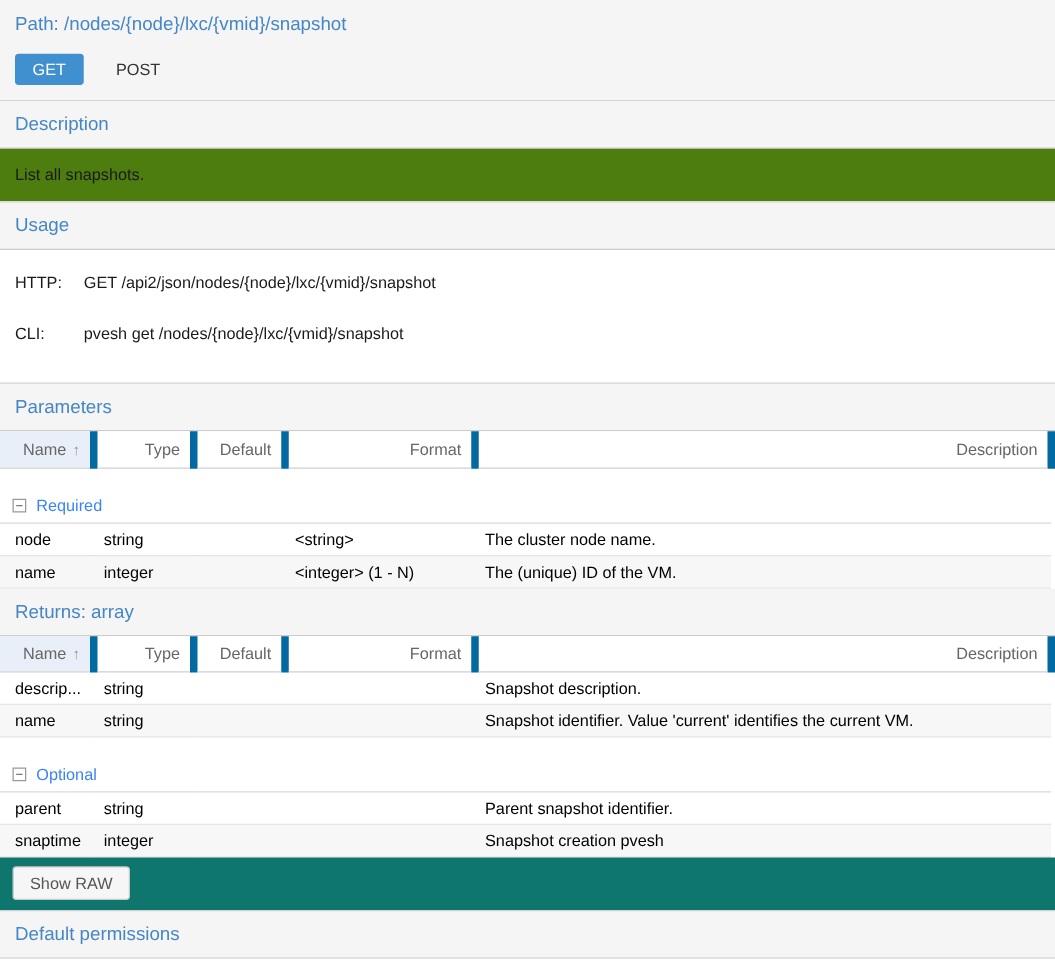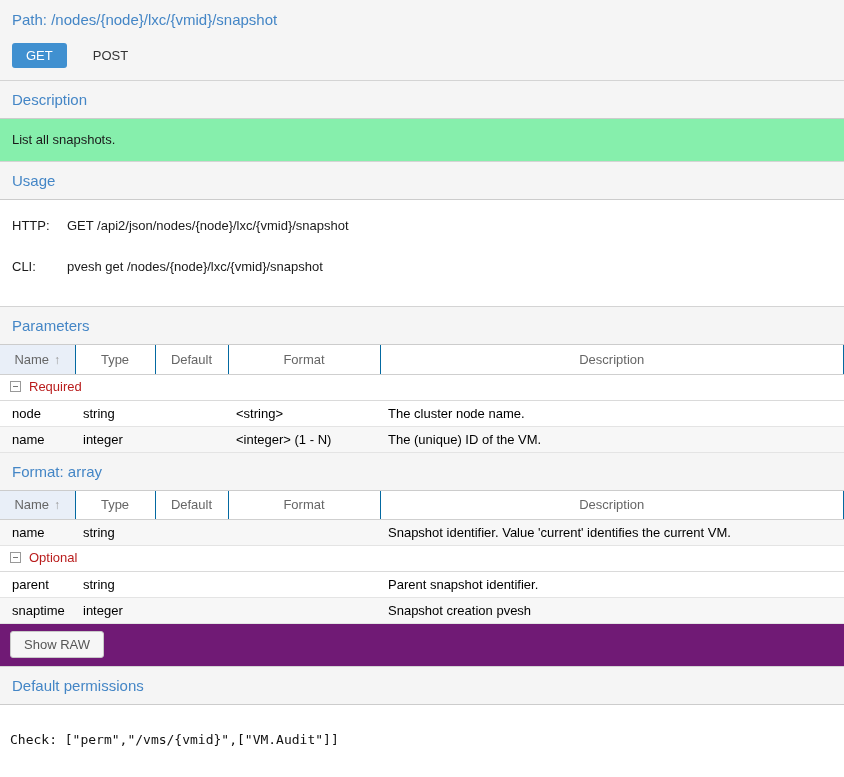--- a/index.html
+++ b/index.html
@@ -43,54 +43,54 @@
   .section-header {
     background: #f5f5f5;
     border-bottom: 1px solid #cccccc;
     padding: 10px 12px;
     color: #4486c6;
     font-size: 15px;
   }
   .section-header.bordered-top { border-top: 1px solid #d4d4d4; }
 
   
-  .plain-body { padding: 13px 28px 14px 12px; background: #86efac; }
+  .plain-body { padding: 13px 28px 14px 12px; background: #4d7c0f; }
 
   
   .usage-body { padding: 6px 12px 4px 12px; background: #fff; }
   .usage-row { display: flex; margin: 12px 0 26px 0; }
   .usage-row:last-child { margin-bottom: 28px; }
   .usage-label { width: 55px; flex: 0 0 55px; color: #1a1a1a; }
   .usage-value { color: #1a1a1a; }
 
   
   table.api-table { width: 100%; border-collapse: collapse; table-layout: fixed; }
   col.c-name    { width: 75px; }
   col.c-type    { width: 80px; }
   col.c-default { width: 73px; }
   col.c-format  { width: 152px; }
   col.c-desc    { width: auto; }
   table.api-table thead th {
     font-weight: normal;
-    text-align: center;
+    text-align: right;
     color: #666;
     background: #fff;
     padding: 6px 8px;
     height: 29px;
-    border-right: 1px solid #0369a1;
+    border-right: 6px solid #0369a1;
     border-bottom: 1px solid #cfcfcf;
     cursor: pointer;
     white-space: nowrap;
     overflow: hidden;
   }
   table.api-table thead th.sorted { background: #e9eff8; }
   .sort-arrow { color: #999; margin-left: 5px; font-size: 12px; }
   tr.group-row td {
-    padding: 4px 8px 6px 10px;
-    color: #b91c1c;
+    padding: 22px 8px 6px 10px;
+    color: #3b82f6;
     border-bottom: 1px solid #dadada;
     background: #fff;
   }
   .collapse-icon {
     display: inline-block;
     width: 11px; height: 11px;
     border: 1px solid #999;
     position: relative;
     vertical-align: -1px;
     margin-right: 8px;
@@ -110,21 +110,21 @@
     border-bottom: 1px solid #e4e4e4;
     color: #000;
     overflow: hidden;
     white-space: nowrap;
     text-overflow: ellipsis;
   }
   tr.data-row td:first-child { padding-left: 12px; }
   tr.data-row.alt td { background: #f7f7f7; }
 
   
-  .show-raw-area { padding: 7px 10px 8px 10px; background: #701a75; }
+  .show-raw-area { padding: 7px 10px 8px 10px; background: #0f766e; }
   .show-raw-btn {
     display: inline-block;
     padding: 5px 13px;
     background: #f6f6f6;
     border: 1px solid #c9c9c9;
     border-radius: 3px;
     color: #555;
     font-size: 13px;
     font-family: "Liberation Sans", sans-serif;
     cursor: pointer;
@@ -198,39 +198,46 @@
     <tr class="data-row alt">
       <td>name</td>
       <td>integer</td>
       <td></td>
       <td>&lt;integer&gt; (1 - N)</td>
       <td>The (unique) ID of the VM.</td>
     </tr>
   </tbody>
 </table>
 
-<div class="section-header">Format: array</div>
+<div class="section-header">Returns: array</div>
 <table class="api-table">
   <colgroup>
     <col class="c-name">
       <col class="c-type">
       <col class="c-default">
       <col class="c-format">
       <col class="c-desc">
   </colgroup>
   <thead>
     <tr>
       <th class="sorted"><span>Name</span><span class="sort-arrow">↑</span></th>
       <th>Type</th>
       <th>Default</th>
       <th>Format</th>
       <th>Description</th>
     </tr>
   </thead>
   <tbody>
+    <tr class="data-row">
+      <td>descrip...</td>
+      <td>string</td>
+      <td></td>
+      <td></td>
+      <td>Snapshot description.</td>
+    </tr>
     <tr class="data-row alt">
       <td>name</td>
       <td>string</td>
       <td></td>
       <td></td>
       <td>Snapshot identifier. Value 'current' identifies the current VM.</td>
     </tr>
     <tr class="group-row">
       <td colspan="5"><span class="collapse-icon"></span><span>Optional</span></td>
     </tr>

